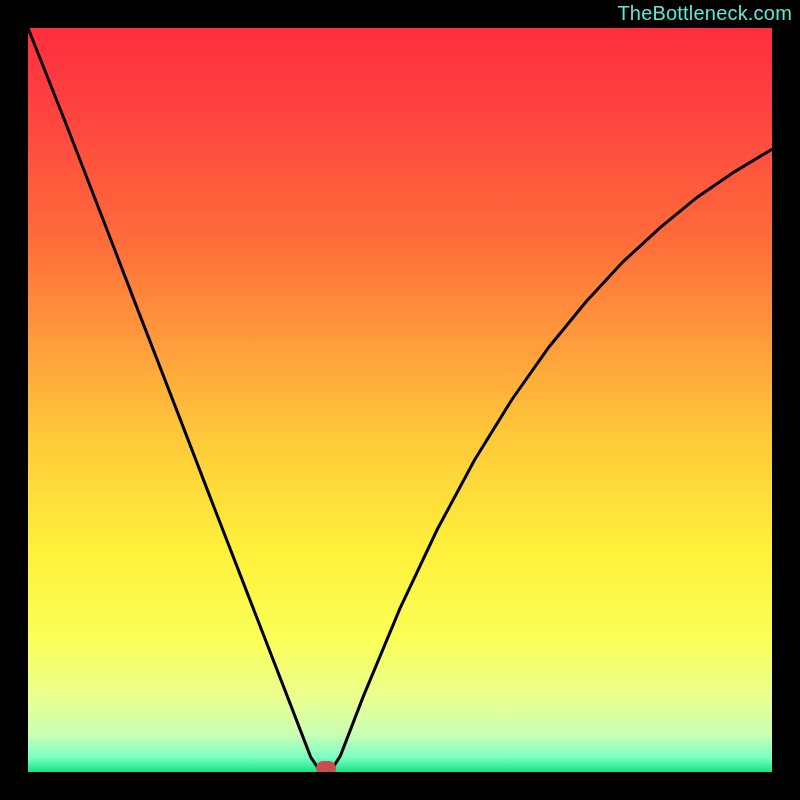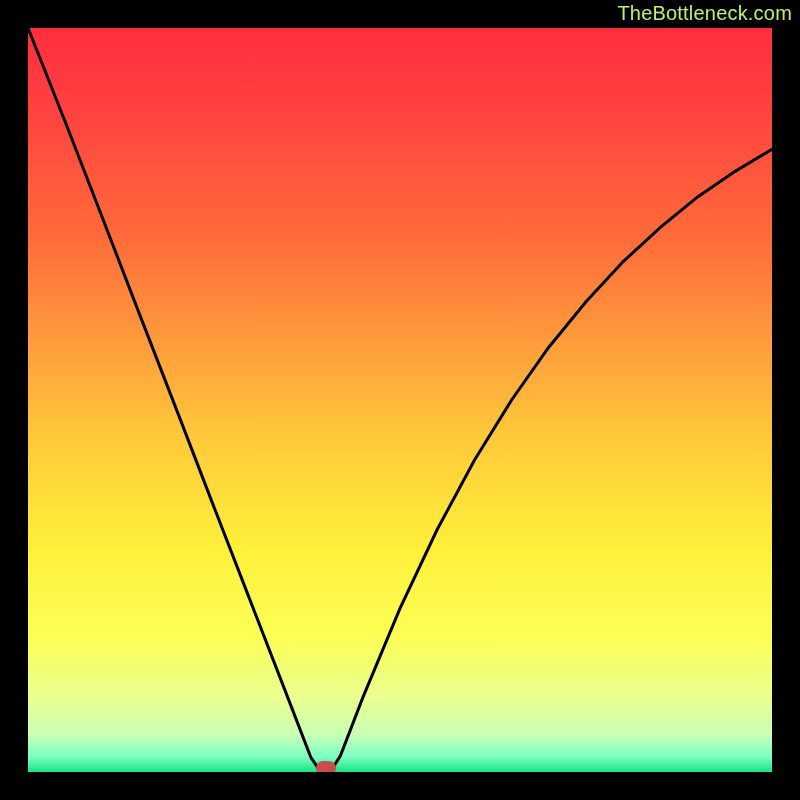--- a/index.html
+++ b/index.html
@@ -14,21 +14,21 @@
   .frame {
     position: relative;
     width: 800px;
     height: 800px;
     background: #000;
   }
   .watermark {
     position: absolute;
     top: 2px;
     right: 8px;
-    color: #bef264;
+    color: #5eead4;
     font-size: 20px;
     font-weight: 500;
     letter-spacing: 0.2px;
     z-index: 20;
   }
   .plot-area {
     position: absolute;
     left: 28px;
     top: 28px;
     width: 744px;

